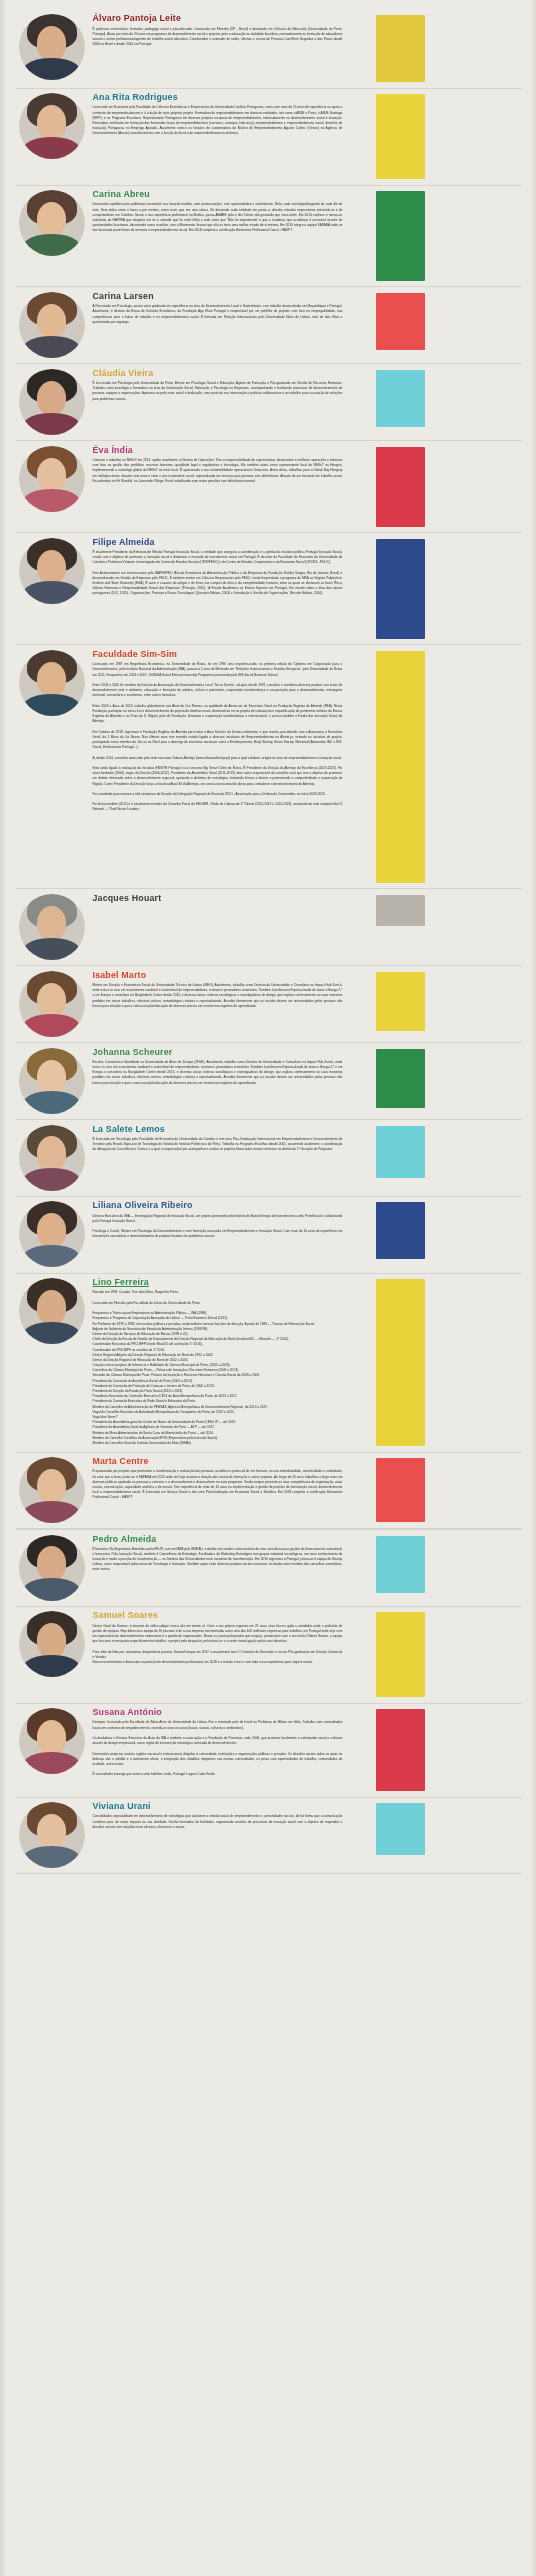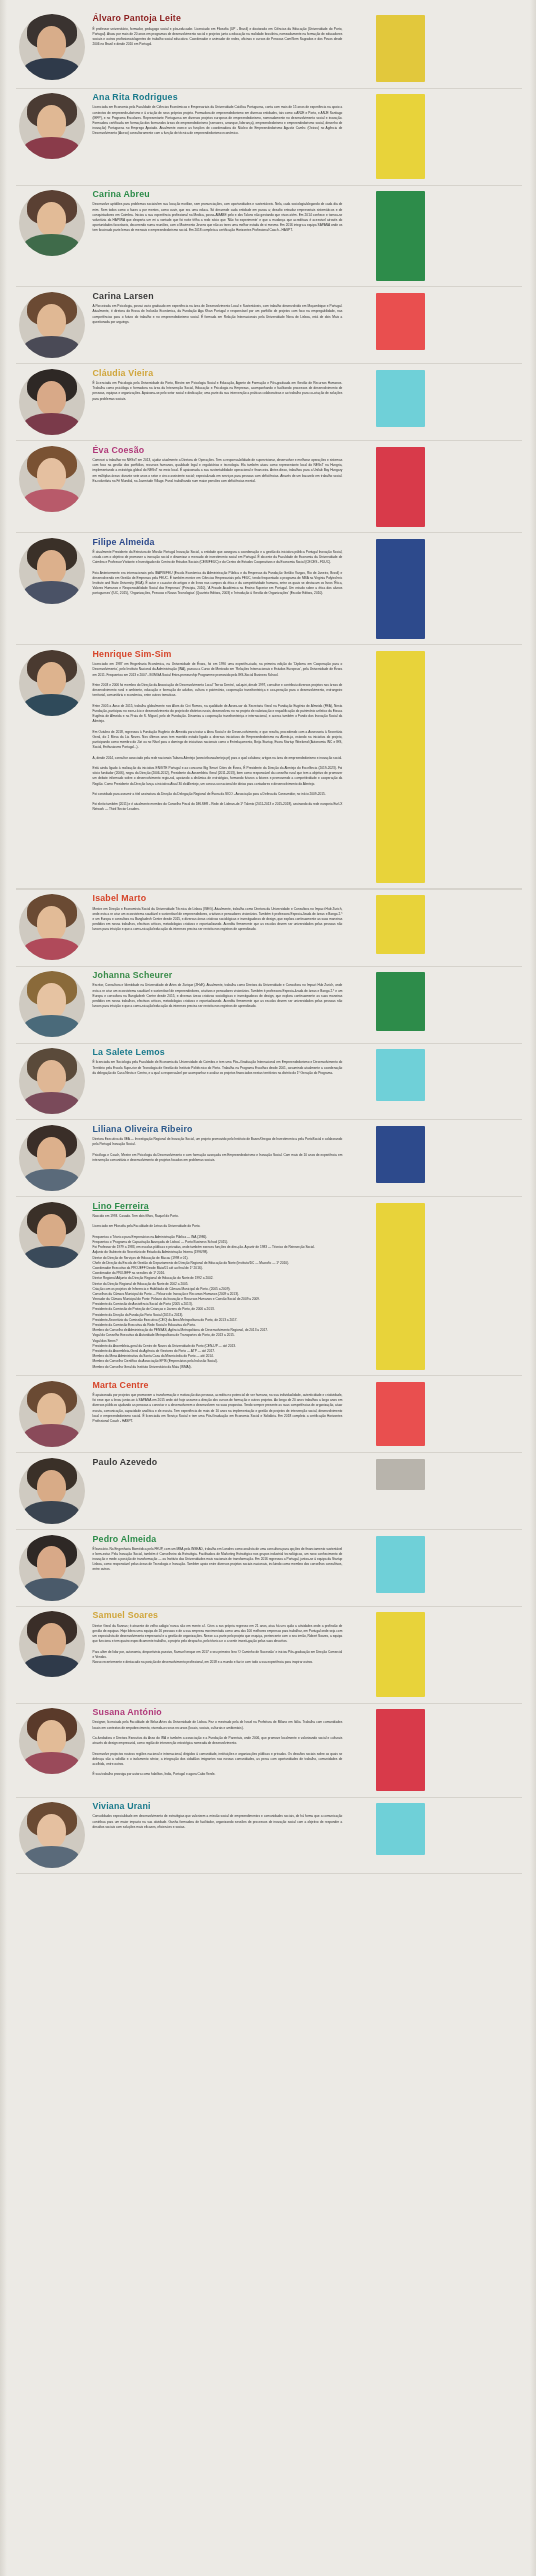--- a/index.html
+++ b/index.html
@@ -207,21 +207,21 @@
         <div class="photo-col">
           <div class="photo" style="background: rgb(207, 202, 193);">
             <div class="face">
               <div class="hair" style="background:#7a5233"></div>
               <div class="head" style="background:#e5c0a0"></div>
               <div class="body" style="background:#b85a6a"></div>
             </div>
           </div>
         </div>
         <div class="text-col">
-          <div class="sp-name" style="color: rgb(176, 58, 122);">Éva Coesão</div>
+          <div class="sp-name" style="color: rgb(176, 58, 122);">Éva Índia</div>
           <div class="sp-bio">Comecei a trabalhar no NESsT em 2013, ajudar atualmente a Diretora de Operações. Tem a responsa-bilidade de supervisionar, desenvolver e melhorar operações e sistemas com foco na gestão dos portfólios, recursos humanos, qualidade legal e regulatórias e tecnologia. Ela também atuou como representante local do NESsT na Hungria, implementando a estratégia global do NESsT no meio local. É apaixonada a sua sustentabilidade operacional e financeira. Antes disso, trabalhou para a Unilab Bay Hungary em múltiplas áreas: durante sete anos o setor e cinco assistente social; especializada em serviços para pessoas com deficiências. Através de um bacarelo em trabalho social. Ex-voluntária na Fé Mundial, na Juventude Village. Fund. trabalhando num maior pensões com deficiências mental.</div>
         </div>
         <div class="color-col">
           <div class="swatch" style="background: rgb(216, 58, 74); height: 80px;"></div>
         </div>
       </div>
       <div class="divider"></div>
       <div class="speaker">
         <div class="photo-col">
           <div class="photo" style="background: rgb(207, 202, 193);">
@@ -248,21 +248,21 @@
         <div class="photo-col">
           <div class="photo" style="background: rgb(207, 202, 193);">
             <div class="face">
               <div class="hair" style="background:#4a3a30"></div>
               <div class="head" style="background:#ddb38e"></div>
               <div class="body" style="background:#2f4a5a"></div>
             </div>
           </div>
         </div>
         <div class="text-col">
-          <div class="sp-name" style="color: rgb(214, 69, 42);">Henrique Sim-Sim</div>
+          <div class="sp-name" style="color: rgb(214, 69, 42);">Faculdade Sim-Sim</div>
           <div class="sp-bio">Licenciado em 1987 em Engenharia Económica, na Universidade de Évora, foi em 1990 uma experiên-ciado, na primeira edição do 'Diploma em Cooperação para o Desenvolvimento', pelo Instituto Nacional da Administração (INA), passou a Curso de Mestrado em 'Relações Internacionais e Estudos Europeus', pela Universidade de Évora em 2011. Frequentou em 2013 e 2007 - BOMGA Social Entre-preneurship Programme promovido pela IES-Social Business School.
 
 Entre 2003 e 2006 foi membro do Direção da Associação de Desenvolvimento Local 'Terras Dentro', ad-quiri, desde 1997, consultor e contribuiu diversos projetos nas áreas de desenvolvimento rural e ambiente, educação e formação de adultos, cultura e património, cooperação transfronteiriça e coo-peração para o desenvolvimento, estrangeiro territorial, comunitária e económica, entre outros tematicas.
 
 Entre 2005 a Asso de 2015, trabalha globalmente nos Alors do Civi Romeu, na qualidade de Asses-sor da Secretaria Geral na Fundação Eugénio de Almeida (FEA), Nesta Fundação, participou no exer-cício e desenvolvimento do projeto de distintos rurais, desenvolveu no no projeto de valorização e requalificação do património artístico da Eixuca Eugênia de Almeida e na Praia de S. Miguel, pelo de Fundação. Dinamiza a cooperação transfronteiriça e internacional, e acerca também o Fundo dos Inovação Social da Alentejo.
 
 Em Outubro de 2018, regressou à Fundação Eugênio de Almeida para tratar a Área Social e de Desen-volvimento, e que resulta, procedendo com a Assessoria à Secretária Geral, do 1 Mesa da Lia Neves. Nos últimos anos tem mantido estado ligado a diversas iniciativas de Empreendedorismo na Alente-jo, estando na iniciativa do projeto, participando como membro do Júri ou no Nível para o domingo de iniciativas nacionais como o Entrelaçamento, Beija Startup, Evora Startup Weekend (Autonomia INC e IES, Social, Enthusiasms Portugal...).
 
 A, desde 2014, consultor associado pela rede nacionais Tabuna Alentejo (www.tribunaalentejo.pt) para o qual colabora; artigos na área de empreendedorismo e inovação social.
 
@@ -270,20 +270,38 @@
 
 Foi convidado para assumir a titel assinatura da Direção da Delegação Regional de Évora da SICO - Associação para a Defesa da Consumidor, no início 2009-2015.
 
 Foi eleito também (2011) e é atualmente membro do Conselho Fiscal do DELSER - Rede de Lideran-de 1º Talento (2011-2013 e 2015-2018), assinando da rede europeia EurLX Network — Third Sector Leaders.</div>
         </div>
         <div class="color-col">
           <div class="swatch" style="background: rgb(232, 211, 58); height: 232px;"></div>
         </div>
       </div>
       <div class="divider"></div>
+      <div class="speaker">
+        <div class="photo-col">
+          <div class="photo" style="background: rgb(207, 202, 193);">
+            <div class="face">
+              <div class="hair" style="background:#8a8a86"></div>
+              <div class="head" style="background:#dcb693"></div>
+              <div class="body" style="background:#46505c"></div>
+            </div>
+          </div>
+        </div>
+        <div class="text-col">
+          <div class="sp-name" style="color: rgb(58, 58, 58);">Jacques Houart</div>
+          <div class="sp-bio"></div>
+        </div>
+        <div class="color-col">
+          <div class="swatch" style="background: rgb(184, 180, 172); height: 31px;"></div>
+        </div>
+      </div>
       <div class="divider"></div>
       <div class="speaker">
         <div class="photo-col">
           <div class="photo" style="background: rgb(207, 202, 193);">
             <div class="face">
               <div class="hair" style="background:#6a4a33"></div>
               <div class="head" style="background:#e2bb97"></div>
               <div class="body" style="background:#b04a5a"></div>
             </div>
           </div>
@@ -416,38 +434,20 @@
         </div>
         <div class="text-col">
           <div class="sp-name" style="color: rgb(214, 69, 42);">Marta Centre</div>
           <div class="sp-bio">É apaixonada por projetos que promovem a transformação e motivação das pessoas, acredita no potencial de ser humano, na sua individualidade, autenticidade e criatividade, foi esse que a levou juntar-se à SAPANA em 2015 onde até hoje assume a direção dos cursos de formação e outros projetos. Ao longo de 20 anos trabalhou a largo anos em diversos públicos ajudando as pessoas a conectar e a desenvolverem o desenvolvem no suas propostas. Tendo sempre presente as suas competências de organização, atuar escuta, comunicação, capacidade analítica e de escuta. Tem experiência de mais de 10 anos na implementação e gestão de projetos de intervenção social, desenvolvimento local e empreendedorismo social. É licenciada em Serviço Social e tem uma Pós-Graduação em Economia Social e Solidária. Em 2018 completa a certificação Horizontes Profissional Coach - HASPT.</div>
         </div>
         <div class="color-col">
           <div class="swatch" style="background: rgb(233, 79, 79); height: 64px;"></div>
         </div>
       </div>
       <div class="divider"></div>
-      <div class="speaker">
-        <div class="photo-col">
-          <div class="photo" style="background: rgb(207, 202, 193);">
-            <div class="face">
-              <div class="hair" style="background:#3a3028"></div>
-              <div class="head" style="background:#d8ab87"></div>
-              <div class="body" style="background:#3a4450"></div>
-            </div>
-          </div>
-        </div>
-        <div class="text-col">
-          <div class="sp-name" style="color: rgb(58, 58, 58);">Paulo Azevedo</div>
-          <div class="sp-bio"></div>
-        </div>
-        <div class="color-col">
-          <div class="swatch" style="background: rgb(184, 180, 172); height: 31px;"></div>
-        </div>
-      </div>
       <div class="divider"></div>
       <div class="speaker">
         <div class="photo-col">
           <div class="photo" style="background: rgb(207, 202, 193);">
             <div class="face">
               <div class="hair" style="background:#2e2825"></div>
               <div class="head" style="background:#d8a988"></div>
               <div class="body" style="background:#4a5a6a"></div>
             </div>
           </div>

